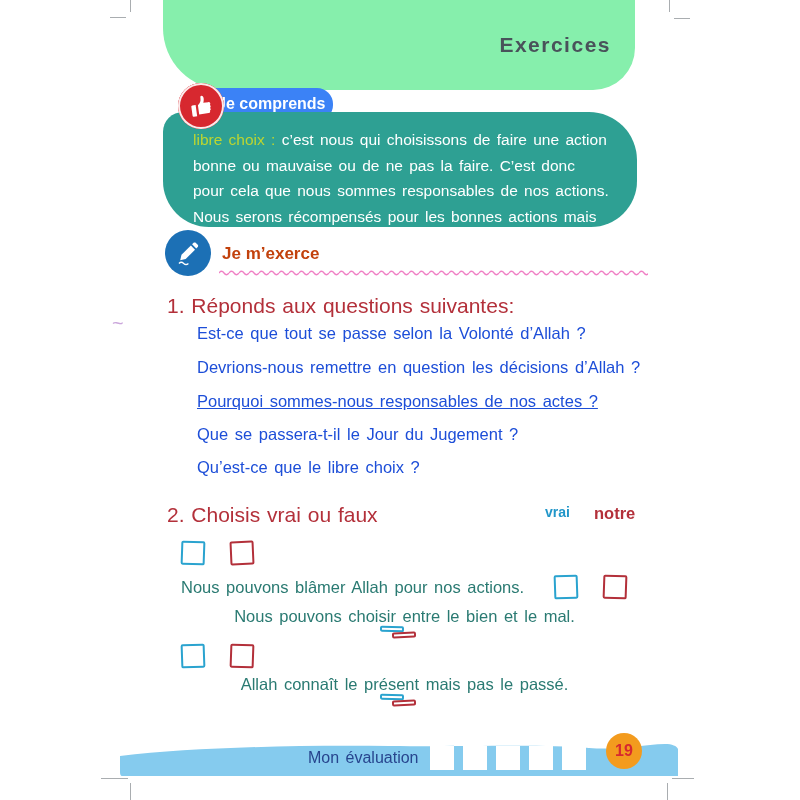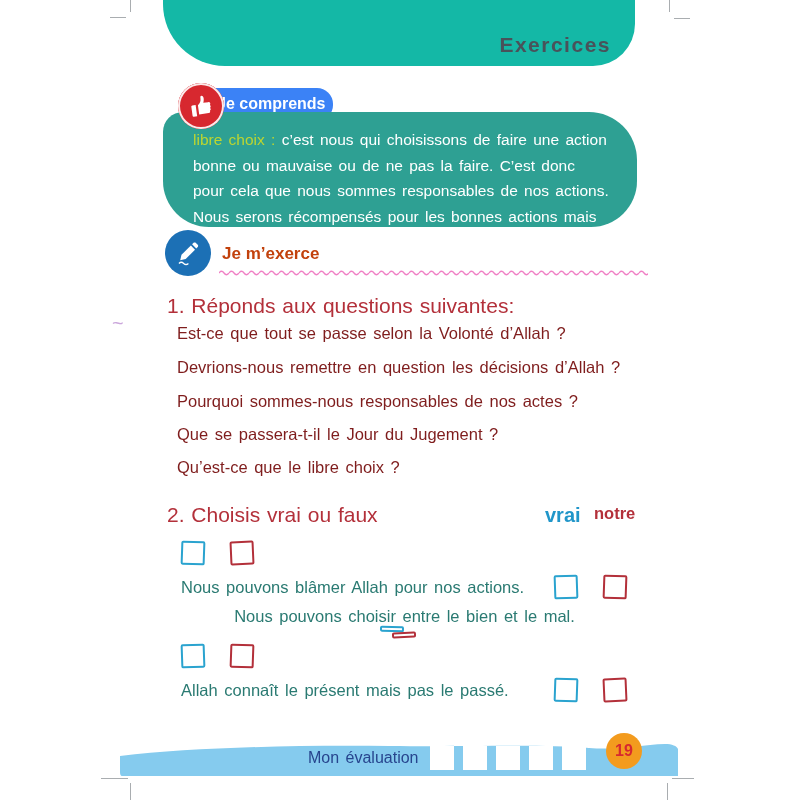--- a/index.html
+++ b/index.html
@@ -3,22 +3,22 @@
 <meta charset="utf-8">
 <style>
   html,body{margin:0;padding:0;background:#fff;}
   .page{position:relative;width:800px;height:800px;background:#fff;overflow:hidden;
         font-family:"Liberation Sans",sans-serif;}
 
   
   .crop{position:absolute;background:#a9adb0;}
 
   
-  .banner{position:absolute;left:163px;top:0;width:472px;height:66px;
-          background:#14b8a6;border-radius:0 0 42px 62px;}
+  .banner{position:absolute;left:163px;top:0;width:472px;height:90px;
+          background:#86efac;border-radius:0 0 42px 62px;}
   .banner-title{position:absolute;right:24px;top:33px;color:#49525A;
           font-size:21px;font-weight:bold;letter-spacing:1.5px;}
 
   
   .comp-pill{position:absolute;left:183px;top:88px;width:150px;height:33px;
           background:#3b82f6;border-radius:16px 16px 16px 4px;}
   .comp-pill-label{position:absolute;left:34px;top:7px;color:#fff;
           font-size:16px;font-weight:bold;}
   .badge-circle{position:absolute;width:46px;height:46px;border-radius:50%;
           display:flex;align-items:center;justify-content:center;}
@@ -35,26 +35,26 @@
   .exerce-label{position:absolute;left:222px;top:244px;color:#c2410c;
           font-size:17px;font-weight:bold;}
   .pink-wave{position:absolute;left:219px;top:262px;}
 
   
   .h-red{position:absolute;color:#B3303A;font-size:21px;font-weight:normal;
           word-spacing:1px;}
   .q1-head{left:167px;top:294px;}
   .q2-head{left:167px;top:503px;}
   .col-vrai{position:absolute;left:545px;top:504px;color:#2196C9;
-          font-size:20px;font-weight:bold;}
+          font-size:14px;font-weight:bold;}
   .col-faux{position:absolute;left:594px;top:504px;color:#B3303A;
           font-size:16.5px;font-weight:bold;}
 
   
-  .question{position:absolute;left:177px;color:#7f1d1d;font-size:16.5px;
+  .question{position:absolute;left:197px;color:#1d4ed8;font-size:16.5px;
           word-spacing:2px;}
 
   
   .vf-row{position:absolute;left:181px;width:447px;height:30px;
           display:flex;align-items:center;}
   .vf-text{flex:1;color:#2A7A72;font-size:16.5px;word-spacing:2px;}
   .cb{width:20px;height:20px;border:2.5px solid;border-radius:2px;
           box-sizing:content-box;background:#fff;}
   .cb-vrai{border-color:#2AA3CF;margin-right:25px;}
   .cb-faux{border-color:#B3303A;margin-right:1px;}
@@ -130,21 +130,21 @@
       </defs>
       <rect width="429" height="8" fill="url(#wv)"></rect>
     </svg>
   </div>
 
   <div class="squiggle">~</div>
 
   <div class="h-red q1-head">1. Réponds aux questions suivantes:</div>
   <div class="question" style="top:324px;">Est-ce que tout se passe selon la Volonté d’Allah ?</div>
   <div class="question" style="top:358px;">Devrions-nous remettre en question les décisions d’Allah ?</div>
-  <div class="question" style="top:392px;">Pourquoi sommes-nous responsables de nos actes ?</div>
+  <div class="question" style="top:392px;text-decoration:underline;">Pourquoi sommes-nous responsables de nos actes ?</div>
   <div class="question" style="top:458px;">Qu’est-ce que le libre choix ?</div>
   <div class="question" style="top:425px;">Que se passera-t-il le Jour du Jugement ?</div>
 
   <div class="h-red q2-head">2. Choisis vrai ou faux</div>
   <div class="col-vrai">vrai</div>
   <div class="col-faux">notre</div>
 
   <div class="vf-rows">
     <div class="vf-row" style="top:538px;">
       <span class="cb cb-vrai"></span>
@@ -157,21 +157,21 @@
     </div>
     <div class="vf-row" style="top:607px;flex-direction:column;">
       <span class="vf-text">Nous pouvons choisir entre le bien et le mal.</span>
       <span class="cb cb-vrai"></span>
       <span class="cb cb-faux"></span>
     </div>
     <div class="vf-row" style="top:641px;">
       <span class="cb cb-vrai"></span>
       <span class="cb cb-faux"></span>
     </div>
-    <div class="vf-row" style="top:675px;">
+    <div class="vf-row" style="top:675px;flex-direction:column;">
       <span class="vf-text">Allah connaît le présent mais pas le passé.</span>
       <span class="cb cb-vrai"></span>
       <span class="cb cb-faux"></span>
     </div>
   </div>
 
   <div class="footer-wave">
     <svg width="560" height="38" viewBox="0 0 560 38">
       <path d="M1 16 C 70 8 160 5 270 6 C 360 7 420 4 470 8 C 500 10.5 522 4.5 546 4 C 553 4 558 6 559 9 L559 36 L3 36 C1.5 36 1 34 1 32 Z" fill="#85CBEE"></path>
     </svg>

